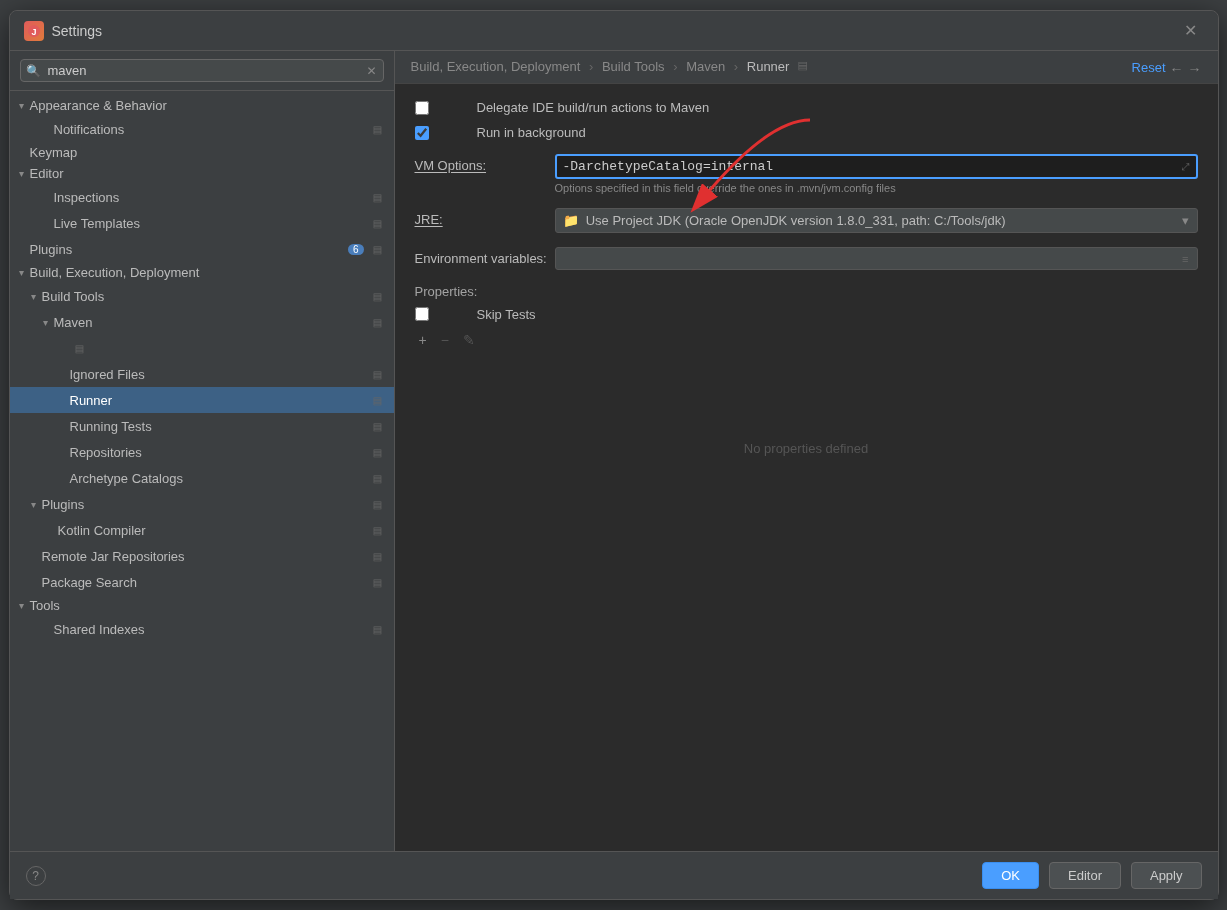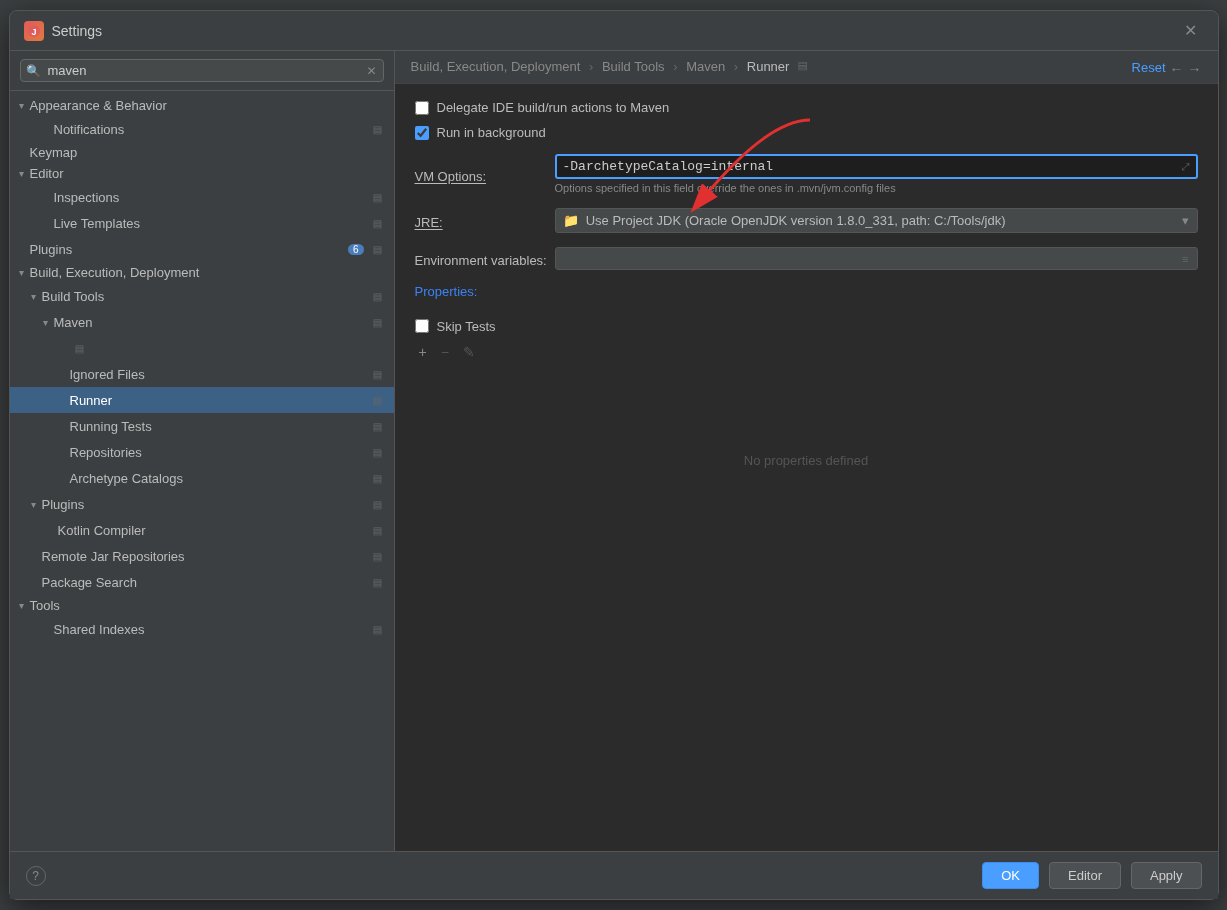--- a/index.html
+++ b/index.html
@@ -180,21 +180,21 @@
       font-size: 14px;
       cursor: pointer;
     }
     .form-area {
       flex: 1;
       padding: 16px 20px;
       overflow-y: auto;
     }
     .form-row {
       display: flex;
-      align-items: center;
+      align-items: flex-start;
       margin-bottom: 14px;
     }
     .form-label {
       width: 140px;
       min-width: 140px;
       color: #bbbbbb;
       padding-top: 4px;
       font-size: 13px;
     }
     .form-label .underline { text-decoration: underline; text-underline-offset: 2px; }
@@ -203,21 +203,21 @@
       display: flex;
       align-items: center;
       margin-bottom: 10px;
     }
     .checkbox-row input[type=checkbox] {
       margin-right: 8px;
       width: 14px;
       height: 14px;
       accent-color: #4a9eff;
     }
-    .checkbox-label { color: #bbbbbb; font-size: 13px; }
+    .checkbox-label { color: #bbbbbb; font-size: 13px; margin-left: 40px; }
     .vm-input-wrap {
       display: flex;
       align-items: center;
       border: 2px solid #4a9eff;
       background: #1e1e1e;
       border-radius: 3px;
       padding: 3px 6px;
     }
     .vm-input {
       background: transparent;
@@ -265,21 +265,21 @@
     .env-input {
       background: transparent;
       border: none;
       outline: none;
       color: #cccccc;
       font-size: 13px;
       flex: 1;
     }
     .env-icon { color: #666; font-size: 11px; cursor: pointer; }
     .props-section { margin-top: 4px; }
-    .props-label { color: #3b82f6; font-size: 13px; margin-bottom: 20px; }
+    .props-label { color: #a3a3a3; font-size: 13px; margin-bottom: 8px; }
     .props-toolbar {
       display: flex;
       align-items: center;
       gap: 6px;
       margin-bottom: 8px;
     }
     .props-btn {
       color: #888;
       font-size: 14px;
       cursor: pointer;

